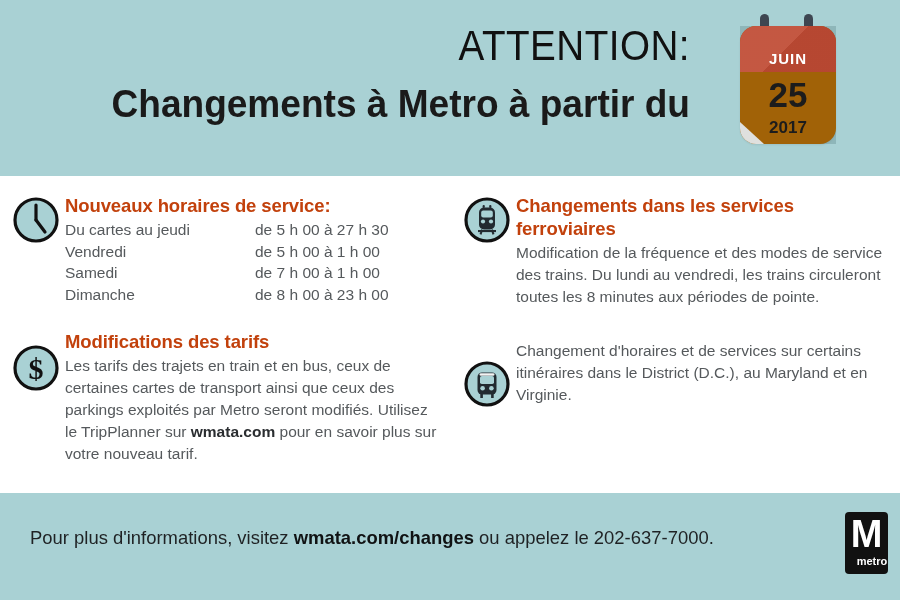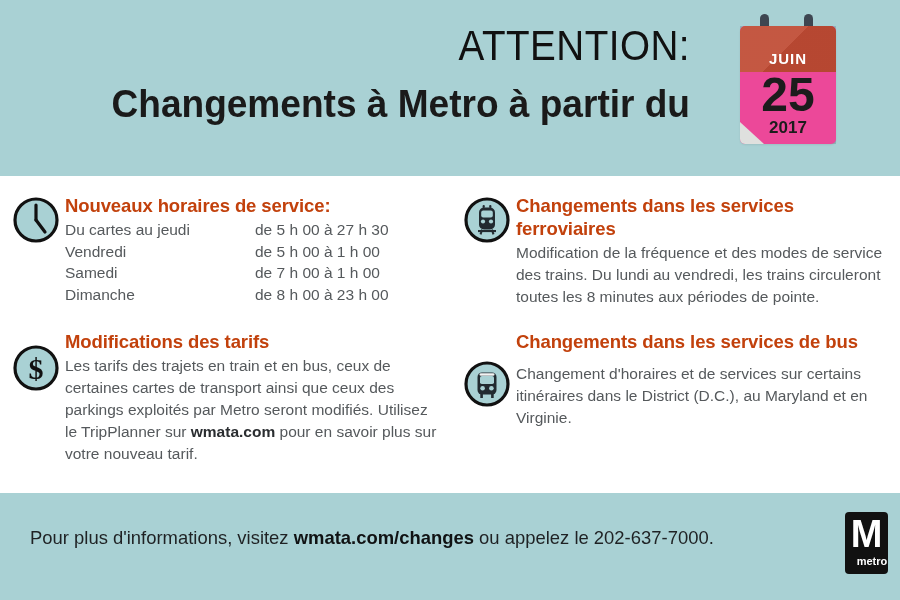--- a/index.html
+++ b/index.html
@@ -77,22 +77,22 @@
     height: 118px;
     background: rgba(120, 160, 162, 0.55);
     clip-path: polygon(0 0, 100% 0, 155% 55%, 155% 100%, 45% 100%, 0 62%);
   }
   .cal-body {
     position: absolute;
     left: 18px;
     top: 14px;
     width: 96px;
     height: 118px;
-    background: #ec4899;
-    border-radius: 5px;
+    background: #a16207;
+    border-radius: 16px;
     box-shadow: 0 1px 2px rgba(0,0,0,0.08);
     overflow: hidden;
   }
   .cal-top {
     position: absolute;
     left: 0;
     top: 0;
     width: 96px;
     height: 46px;
     background: #c04b34;
@@ -118,21 +118,21 @@
     letter-spacing: 1px;
     font-family: "Liberation Sans Narrow", "Liberation Sans", sans-serif;
   }
   .cal-day {
     position: absolute;
     left: 0;
     top: 48px;
     width: 96px;
     text-align: center;
     color: #1c1c1c;
-    font-size: 48px;
+    font-size: 35px;
     font-weight: bold;
     line-height: 42px;
     font-family: "Liberation Sans Narrow", "Liberation Sans", sans-serif;
   }
   .cal-year {
     position: absolute;
     left: 0;
     top: 92px;
     width: 96px;
     text-align: center;
@@ -387,21 +387,20 @@
             <rect x="14.5" y="12.5" width="19" height="22" rx="4.5" fill="#222a30"></rect>
             <rect x="17" y="16" width="14" height="8" rx="1.8" fill="#a9d1d4"></rect>
             <circle cx="19.6" cy="28.2" r="2.3" fill="#a9d1d4"></circle>
             <circle cx="28.4" cy="28.2" r="2.3" fill="#a9d1d4"></circle>
             <rect x="17.3" y="34" width="2.6" height="4" fill="#222a30"></rect>
             <rect x="28.1" y="34" width="2.6" height="4" fill="#222a30"></rect>
             <rect x="16.5" y="13.2" width="15" height="2.6" rx="1.3" fill="#f2f4f3"></rect>
           </svg>
         </div>
         <div class="block-content" style="left:53px; top:-2px; width:385px;">
-          <div class="b-title">Changements dans les services de bus</div>
           <p class="b-text" style="margin-top:10px;">Changement d'horaires et de services sur certains itinéraires dans le District (D.C.), au Maryland et en Virginie.</p>
         </div>
       </div>
 
     </div>
   </div>
 
   <div class="footer">
     <div class="footer-text"><span>Pour plus d'informations, visitez </span><b>wmata.com/changes</b><span> ou appelez le 202-637-7000.</span></div>
   </div>

